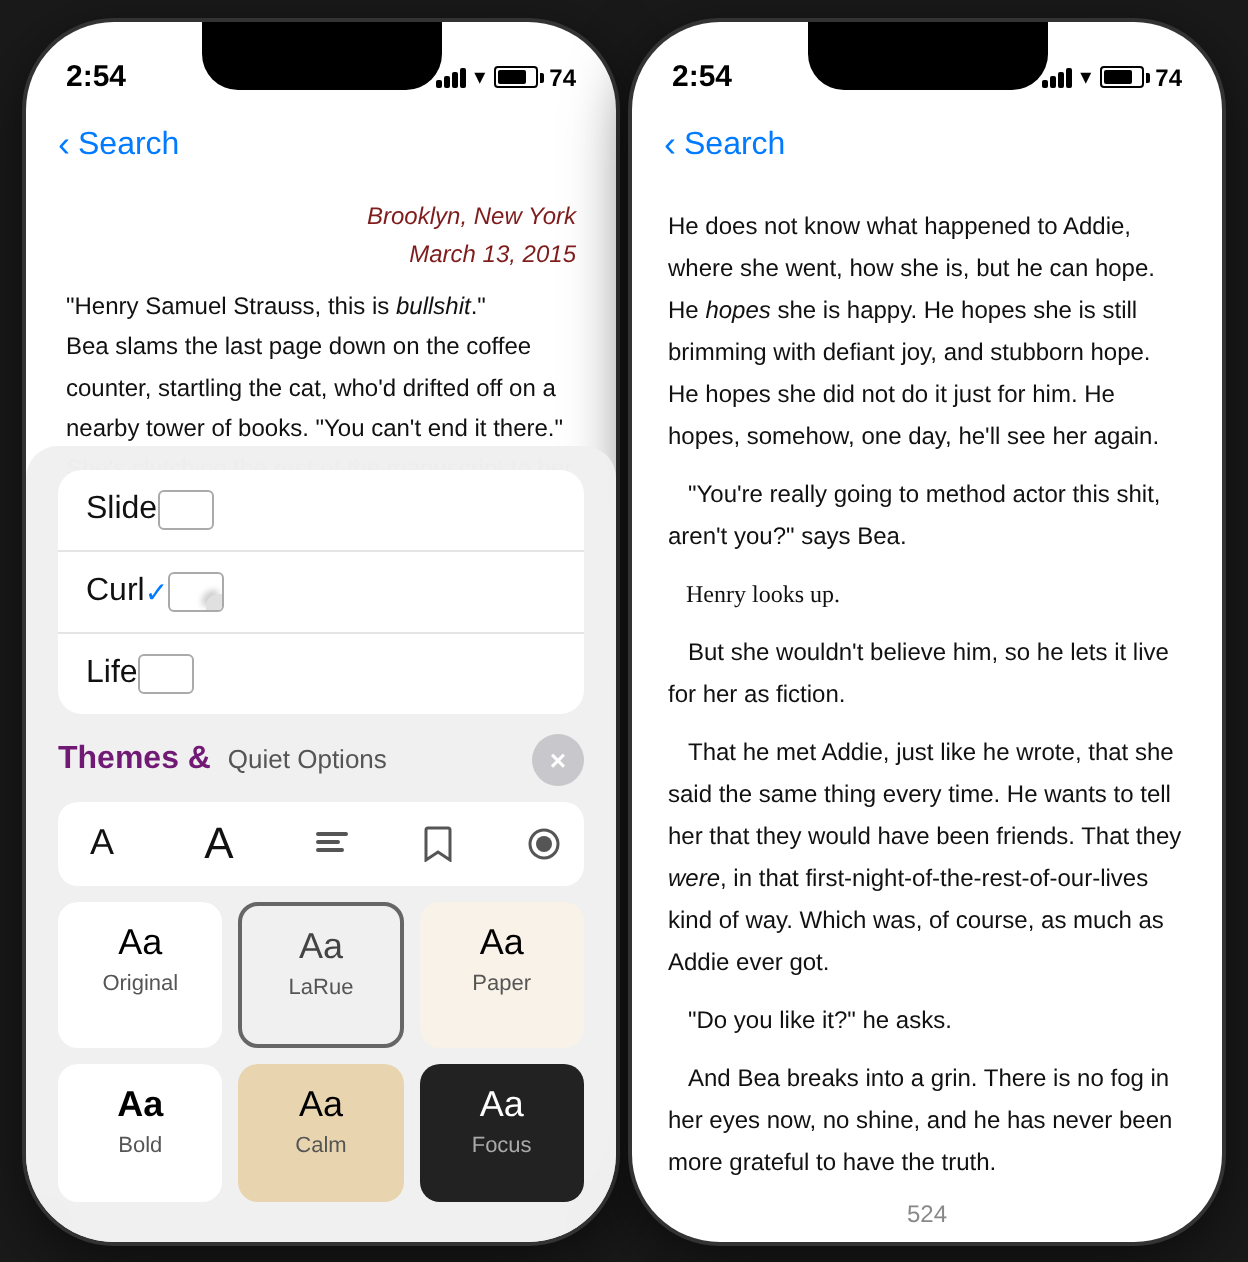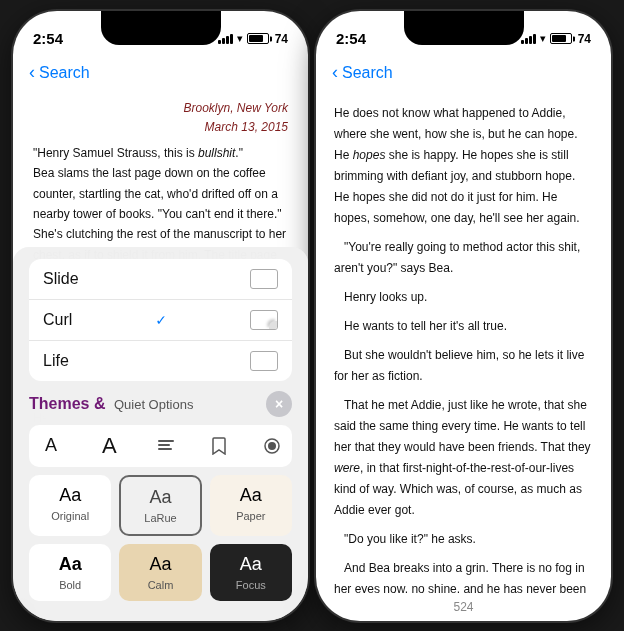--- a/index.html
+++ b/index.html
@@ -196,24 +196,22 @@
     .transition-options {
       background: #fff;
       border-radius: 12px;
       margin-bottom: 10px;
       overflow: hidden;
     }
 
     .transition-row {
       display: flex;
       align-items: center;
-      justify-content: space-between;
       padding: 10px 14px;
       border-bottom: 0.5px solid rgba(0,0,0,0.1);
-      gap: 48px;
     }
     .transition-row:last-child {
       border-bottom: none;
     }
 
     .transition-label {
       font-size: 16px;
       color: #111;
     }
 
@@ -294,21 +292,21 @@
     
     .themes-grid {
       display: grid;
       grid-template-columns: repeat(3, 1fr);
       gap: 8px;
     }
 
     .theme-card {
       background: #fff;
       border-radius: 10px;
-      padding: 10px 6px 10px;
+      padding: 10px 6px 22px;
       display: flex;
       flex-direction: column;
       align-items: center;
       gap: 4px;
       cursor: pointer;
     }
 
     .theme-card.selected {
       border: 2px solid #666;
     }
@@ -500,22 +498,21 @@
     <div class="nav-bar">
       <div class="back-button">
         <span class="back-chevron">‹</span>
         <span>Search</span>
       </div>
     </div>
 
     <div class="page2-content">
       <p style="margin-bottom:8px;">He does not know what happened to Addie, where she went, how she is, but he can hope. He <em>hopes</em> she is happy. He hopes she is still brimming with defiant joy, and stubborn hope. He hopes she did not do it just for him. He hopes, somehow, one day, he'll see her again.</p>
       <p style="margin-bottom:8px;">&nbsp;&nbsp;&nbsp;"You're really going to method actor this shit, aren't you?" says Bea.</p>
-      <p style="margin-bottom:8px;">&nbsp;&nbsp;&nbsp;Henry looks up.</p>
-      <p style="margin-bottom:8px;">&nbsp;&nbsp;&nbsp;He wants to tell her it's all true.</p>
+      <p style="margin-bottom:8px;font-family:Liberation Serif, serif;">&nbsp;&nbsp;&nbsp;Henry looks up.</p>
       <p style="margin-bottom:8px;">&nbsp;&nbsp;&nbsp;But she wouldn't believe him, so he lets it live for her as fiction.</p>
       <p style="margin-bottom:8px;">&nbsp;&nbsp;&nbsp;That he met Addie, just like he wrote, that she said the same thing every time. He wants to tell her that they would have been friends. That they <em>were</em>, in that first-night-of-the-rest-of-our-lives kind of way. Which was, of course, as much as Addie ever got.</p>
       <p style="margin-bottom:8px;">&nbsp;&nbsp;&nbsp;"Do you like it?" he asks.</p>
       <p style="margin-bottom:8px;">&nbsp;&nbsp;&nbsp;And Bea breaks into a grin. There is no fog in her eyes now, no shine, and he has never been more grateful to have the truth.</p>
 
     </div>
 
     <div class="page2-bottom">524</div>
   </div>
 </div>

